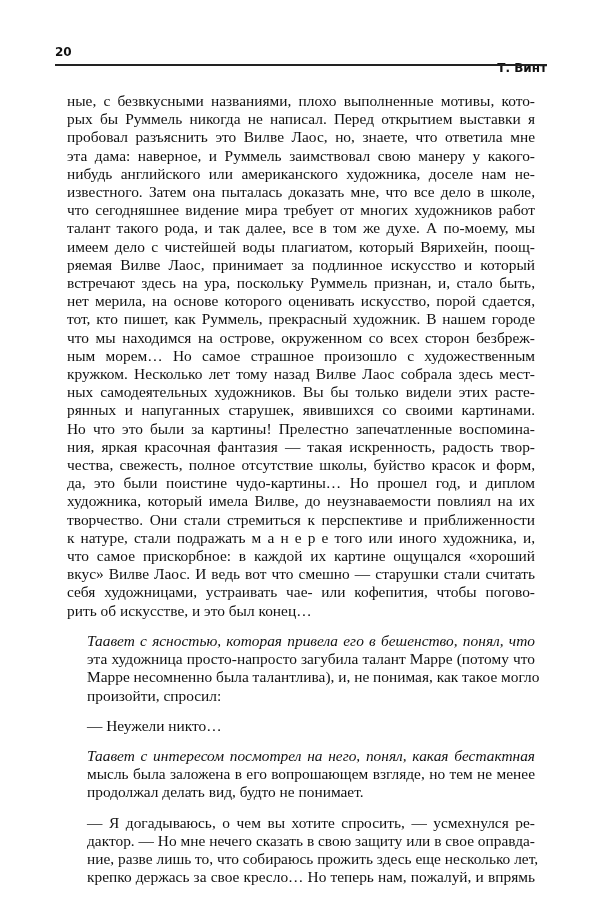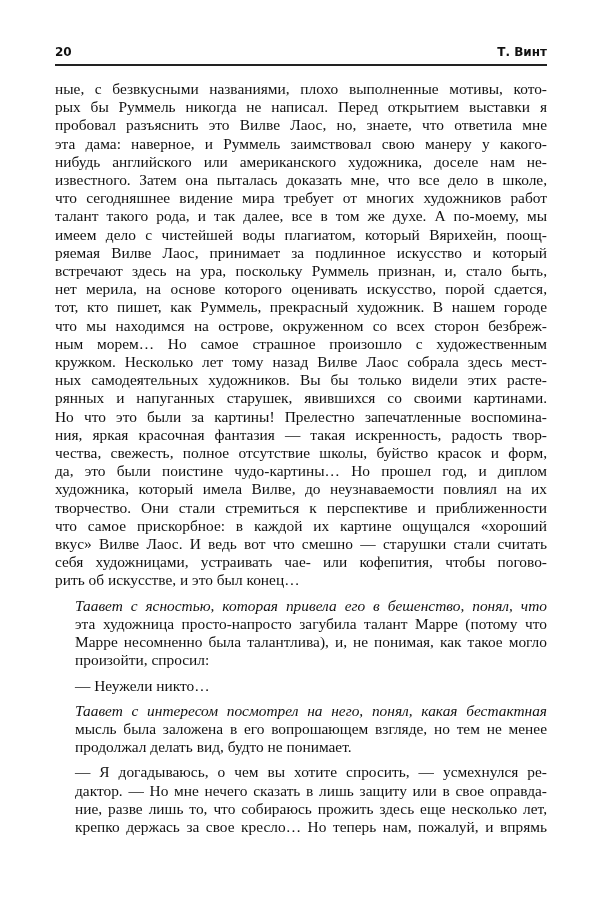--- a/index.html
+++ b/index.html
@@ -1,26 +1,26 @@
 <!DOCTYPE html>
 <html><head>
 <meta charset="utf-8">
 <style>
   html, body { margin:0; padding:0; background:#ffffff; }
   body { width:600px; height:915px; position:relative; overflow:hidden; }
   .page { position:absolute; left:55px; top:0; width:492px; }
   .header { position:absolute; top:45px; left:0; width:492px; height:18px;
     font-family:"DejaVu Sans", sans-serif; font-weight:bold; font-size:12px; color:#111; }
   .header .num { position:absolute; left:0; top:0; }
-  .header .author { position:absolute; right:0; top:0;text-align:right; }
+  .header .author { position:absolute; right:0; top:16px;text-align:right; }
   .rule { position:absolute; top:64px; left:0; width:492px; height:2px; background:#222; }
   .text { position:absolute; top:80px; left:0; width:492px;
     font-family:"Liberation Serif", serif; font-size:15.4px; line-height:18.2px;
     color:#111; text-align:justify; }
-  .text p { margin:0; }
+  .text p { margin:12px; }
   .text p.indent { text-indent:20px; }
   .text p.gap { margin-top:7px; }
   .line { display:block; text-align:justify; text-align-last:justify; white-space:nowrap; }
   .line.last { text-align-last:left; }
 </style>
 </head>
 <body>
 
 <div class="page">
   <div class="header">
@@ -47,20 +47,21 @@
         <span class="line">ным морем… Но самое страшное произошло с художественным</span>
         <span class="line">кружком. Несколько лет тому назад Вилве Лаос собрала здесь мест-</span>
         <span class="line">ных самодеятельных художников. Вы бы только видели этих расте-</span>
         <span class="line">рянных и напуганных старушек, явившихся со своими картинами.</span>
         <span class="line">Но что это были за картины! Прелестно запечатленные воспомина-</span>
         <span class="line">ния, яркая красочная фантазия — такая искренность, радость твор-</span>
         <span class="line">чества, свежесть, полное отсутствие школы, буйство красок и форм,</span>
         <span class="line">да, это были поистине чудо-картины… Но прошел год, и диплом</span>
         <span class="line">художника, который имела Вилве, до неузнаваемости повлиял на их</span>
         <span class="line">творчество. Они стали стремиться к перспективе и приближенности</span>
+        <span class="line">к натуре, стали подражать м а н е р е того или иного художника, и,</span>
         <span class="line">что самое прискорбное: в каждой их картине ощущался «хороший</span>
         <span class="line">вкус» Вилве Лаос. И ведь вот что смешно — старушки стали считать</span>
         <span class="line">себя художницами, устраивать чае- или кофепития, чтобы погово-</span>
         <span class="line last">рить об искусстве, и это был конец…</span>
       </p>
       <p class="indent gap">
         <span class="line" style="text-indent: 20px; font-style: italic;">Таавет с ясностью, которая привела его в бешенство, понял, что</span>
         <span class="line">эта художница просто-напросто загубила талант Марре (потому что</span>
         <span class="line">Марре несомненно была талантлива), и, не понимая, как такое могло</span>
         <span class="line last">произойти, спросил:</span>
@@ -68,18 +69,18 @@
       <p class="indent gap">
         <span class="line last" style="text-indent: 20px;">— Неужели никто…</span>
       </p>
       <p class="indent gap">
         <span class="line" style="text-indent: 20px; font-style: italic;">Таавет с интересом посмотрел на него, понял, какая бестактная</span>
         <span class="line">мысль была заложена в его вопрошающем взгляде, но тем не менее</span>
         <span class="line last">продолжал делать вид, будто не понимает.</span>
       </p>
       <p class="indent gap">
         <span class="line" style="text-indent: 20px;">— Я догадываюсь, о чем вы хотите спросить, — усмехнулся ре-</span>
-        <span class="line">дактор. — Но мне нечего сказать в лишь защиту или в свое оправда-</span>
+        <span class="line">дактор. — Но мне нечего сказать в свою защиту или в свое оправда-</span>
         <span class="line">ние, разве лишь то, что собираюсь прожить здесь еще несколько лет,</span>
         <span class="line">крепко держась за свое кресло… Но теперь нам, пожалуй, и впрямь</span>
       </p>
     </div>
 </div>
 
 </body></html>

